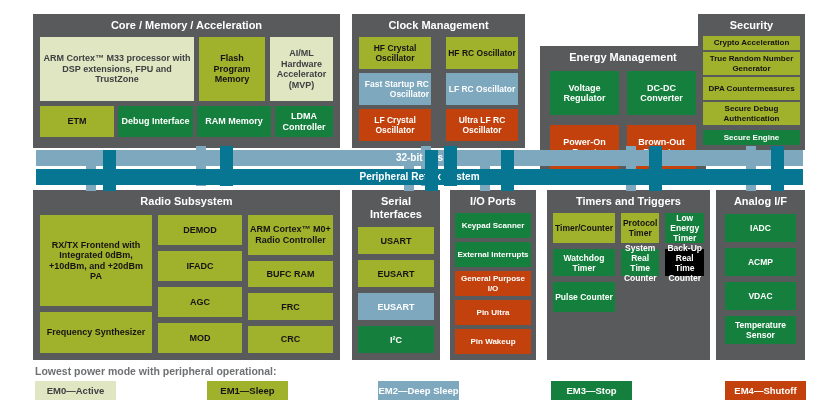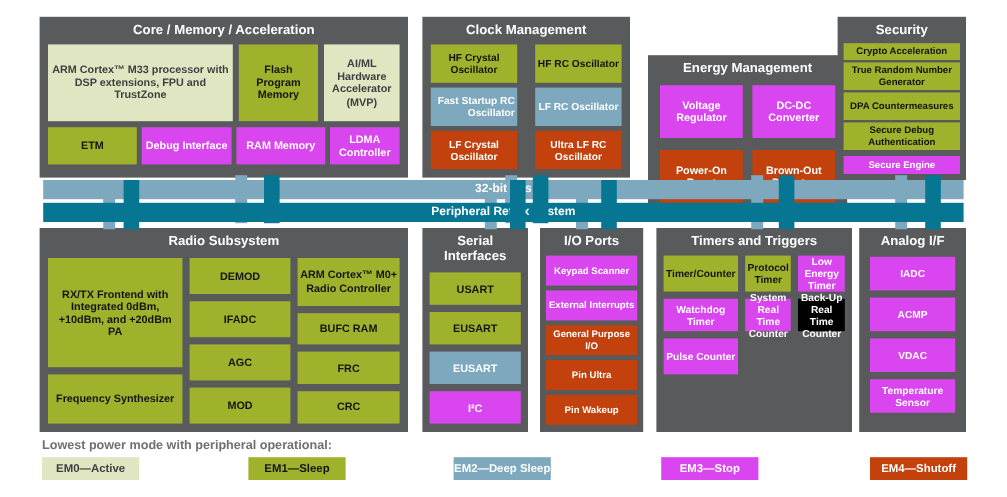--- a/index.html
+++ b/index.html
@@ -13,21 +13,21 @@
     text-align:center; padding:5px 2px 3px;
   }
   .blk {
     display:flex; align-items:center; justify-content:center;
     text-align:center; font-weight:bold; line-height:1.18; padding:1px 2px;
     box-sizing:border-box;
   }
   .em0 { background:#dfe6c1; color:#3f4042; }
   .em1 { background:#a0b12b; color:#141414; }
   .em2 { background:#7da8be; color:#ffffff;text-align:right; }
-  .em3 { background:#d946ef; color:#ffffff; }
+  .em3 { background:#15803d; color:#ffffff; }
   .em4 { background:#c2410c; color:#ffffff; }
   .em4b { background:#000000; color:#ffffff; }
 
   
   #p-core   { left:33px;  top:14px; width:307px; height:134px; }
   #p-clock  { left:352px; top:14px; width:173px; height:134px; }
   #p-energy { left:540px; top:14px; width:166px; height:134px;margin-top:32px; }
   #p-sec    { left:698px; top:14px; width:107px; height:136px; }
   
   #p-radio  { left:33px;  top:190px; width:307px; height:170px; }

